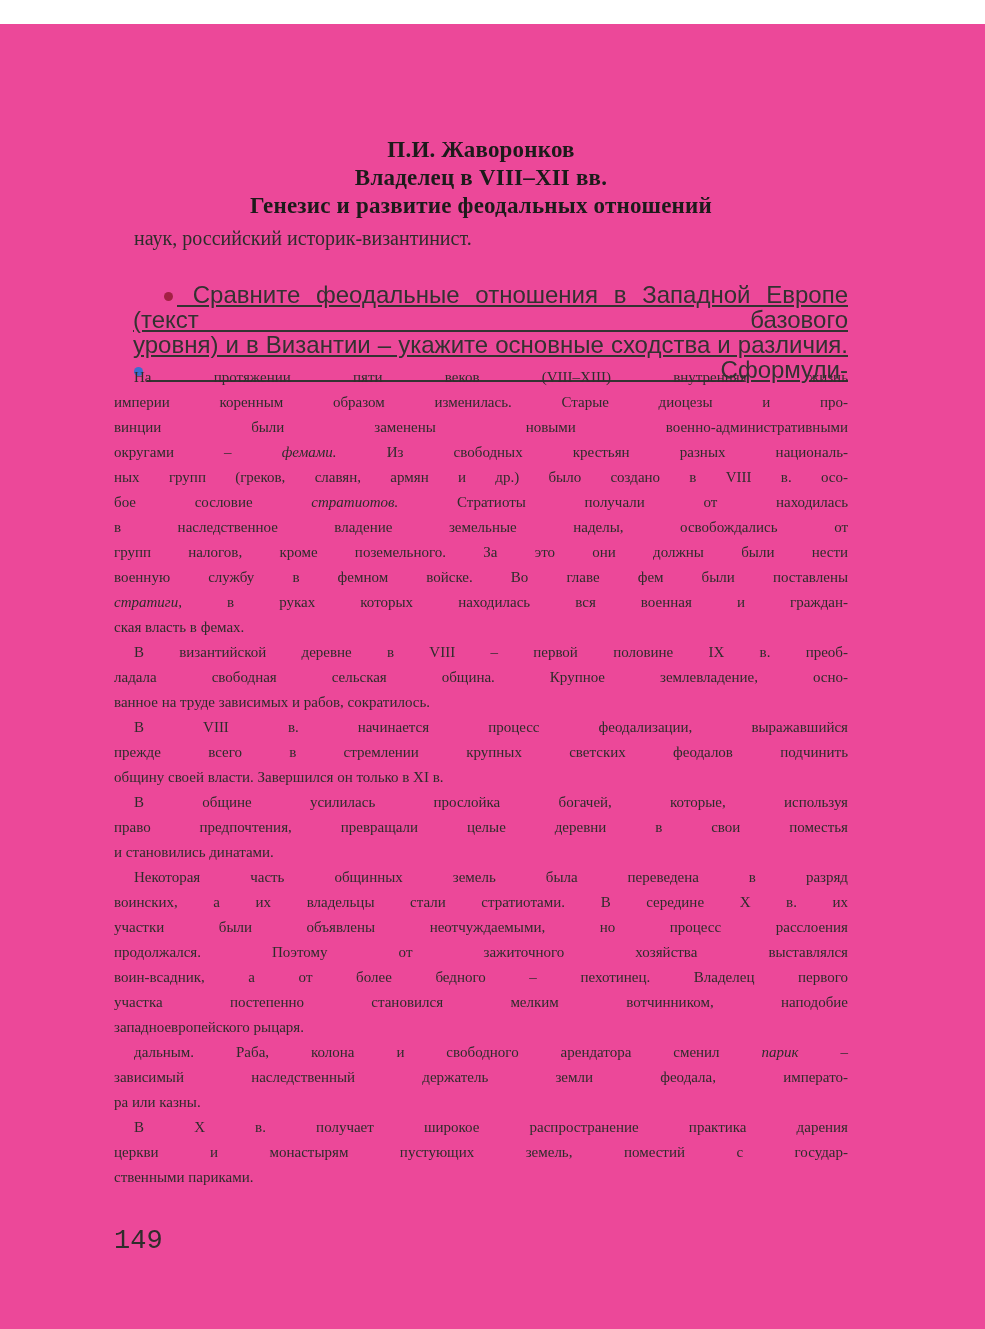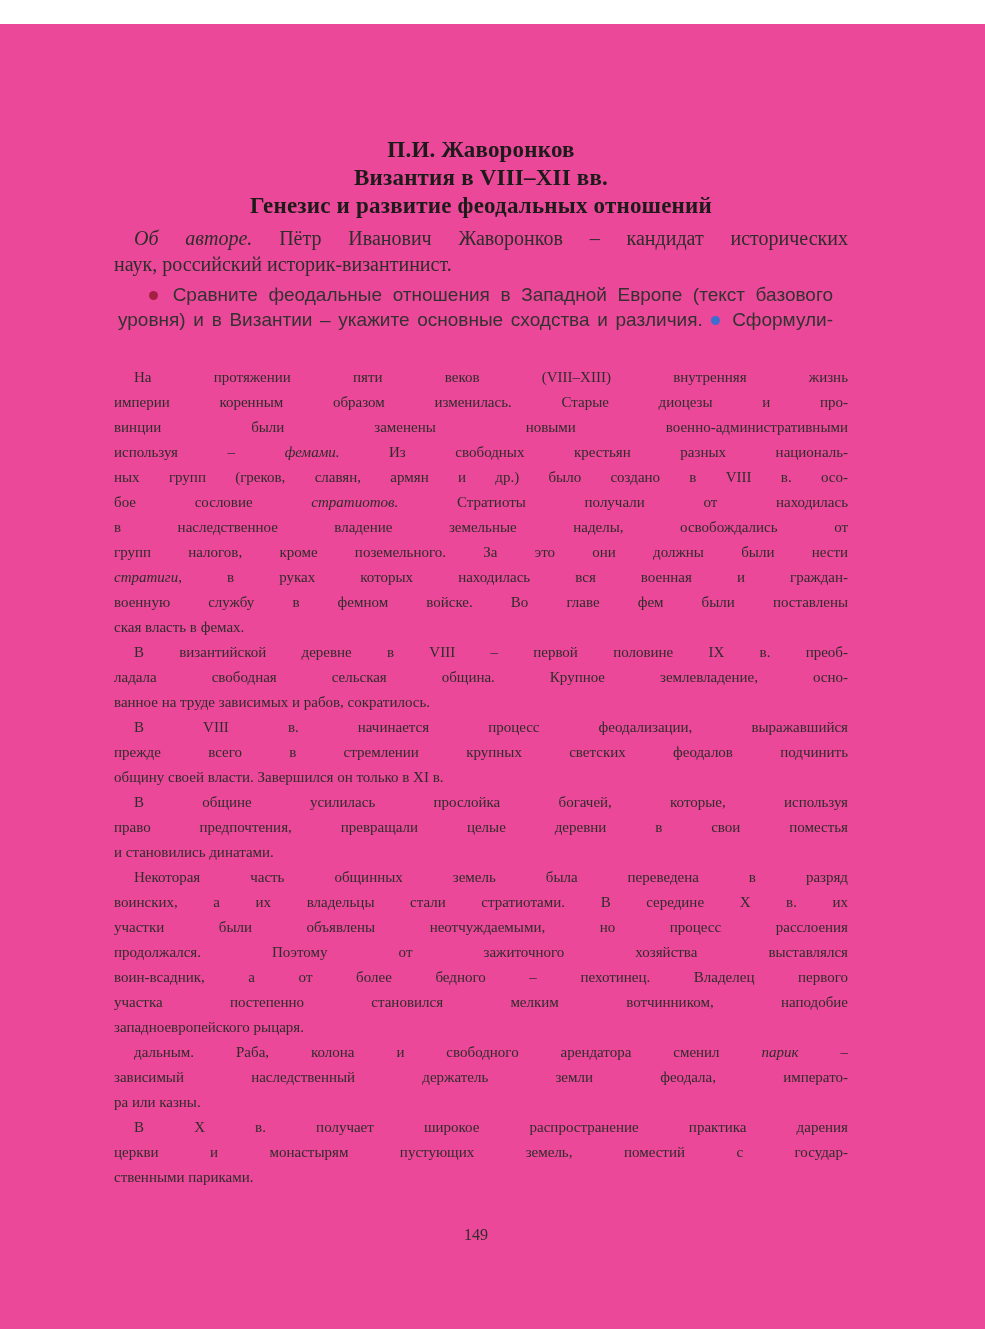--- a/index.html
+++ b/index.html
@@ -17,77 +17,77 @@
     font-size:23px;line-height:28px;
     color:#1c1b1a;
     letter-spacing:0.2px;
   }
   .about{
     position:absolute;left:114px;top:201px;width:734px;
     font-size:20px;line-height:26px;
   }
   .about .line:first-child{text-indent:20px;}
   .taskbox{
-    position:absolute;left:118px;top:258px;width:715px;
+    position:absolute;left:133px;top:258px;width:715px;
     font-family:"Liberation Sans", sans-serif;
-    font-size:19px;line-height:25px;
+    font-size:24px;line-height:25px;
     color:#333231;
+    text-decoration:underline;
   }
   .taskbox .line:first-child{text-indent:30px;}
   .body-text{
     position:absolute;left:114px;top:341px;width:734px;
     font-size:15px;line-height:25px;
   }
   .par .line:first-child{text-indent:20px;}
   .line{min-height:25px;}
   .line.just{text-align:justify;text-align-last:justify;}
   .it{font-style:italic;}
   .bullet{
     display:inline-block;width:9px;height:9px;border-radius:50%;
     margin:0 4px 1px 1px;vertical-align:middle;
   }
   .pagenum{
     position:absolute;left:114px;top:1202px;width:734px;
-    text-align:center;padding-right:10px;box-sizing:border-box;
-    font-size:16px;color:#2e2d2b;
+    text-align:left;padding-right:10px;box-sizing:border-box;
+    font-size:27px;color:#2e2d2b;font-family:Liberation Mono, monospace;
   }
 </style>
 </head>
 <body>
 
 <div class="page" style="background: #ec4899; color: rgb(46, 45, 43); margin-top: 24px;">
 
   <div class="header">
     <div class="h-line">П.И. Жаворонков</div>
-    <div class="h-line">Византия в VIII–XII вв.</div>
+    <div class="h-line">Владелец в VIII–XII вв.</div>
     <div class="h-line">Генезис и развитие феодальных отношений</div>
   </div>
 
   <div class="about">
-      <div class="line just"><span class="it">Об авторе.</span><span> Пётр Иванович Жаворонков – кандидат исторических</span></div>
       <div class="line"><span>наук, российский историк-византинист.</span></div>
     </div>
 
   <div class="taskbox">
       <div class="line just"><span class="bullet" style="background: rgb(163, 32, 67);"></span><span> Сравните феодальные отношения в Западной Европе (текст базового</span></div>
       <div class="line just"><span>уровня) и в Византии – укажите основные сходства и различия. </span><span class="bullet" style="background: rgb(60, 110, 207);"></span><span> Сформули-</span></div>
     </div>
 
   <div class="body-text">
       <div class="par">
         <div class="line just"><span>На протяжении пяти веков (VIII–XIII) внутренняя жизнь</span></div>
         <div class="line just"><span>империи коренным образом изменилась. Старые диоцезы и про-</span></div>
         <div class="line just"><span>винции были заменены новыми военно-административными</span></div>
-        <div class="line just"><span>используя – </span><span class="it">фемами.</span><span> Из свободных крестьян разных националь-</span></div>
+        <div class="line just"><span>округами – </span><span class="it">фемами.</span><span> Из свободных крестьян разных националь-</span></div>
         <div class="line just"><span>ных групп (греков, славян, армян и др.) было создано в VIII в. осо-</span></div>
         <div class="line just"><span>бое сословие </span><span class="it">стратиотов.</span><span> Стратиоты получали от находилась</span></div>
         <div class="line just"><span>в наследственное владение земельные наделы, освобождались от</span></div>
         <div class="line just"><span>групп налогов, кроме поземельного. За это они должны были нести</span></div>
+        <div class="line just"><span>военную службу в фемном войске. Во главе фем были поставлены</span></div>
         <div class="line just"><span class="it">стратиги,</span><span> в руках которых находилась вся военная и граждан-</span></div>
-        <div class="line just"><span>военную службу в фемном войске. Во главе фем были поставлены</span></div>
         <div class="line"><span>ская власть в фемах.</span></div>
       </div>
       <div class="par">
         <div class="line just"><span>В византийской деревне в VIII – первой половине IX в. преоб-</span></div>
         <div class="line just"><span>ладала свободная сельская община. Крупное землевладение, осно-</span></div>
         <div class="line"><span>ванное на труде зависимых и рабов, сократилось.</span></div>
       </div>
       <div class="par">
         <div class="line just"><span>В VIII в. начинается процесс феодализации, выражавшийся</span></div>
         <div class="line just"><span>прежде всего в стремлении крупных светских феодалов подчинить</span></div>

